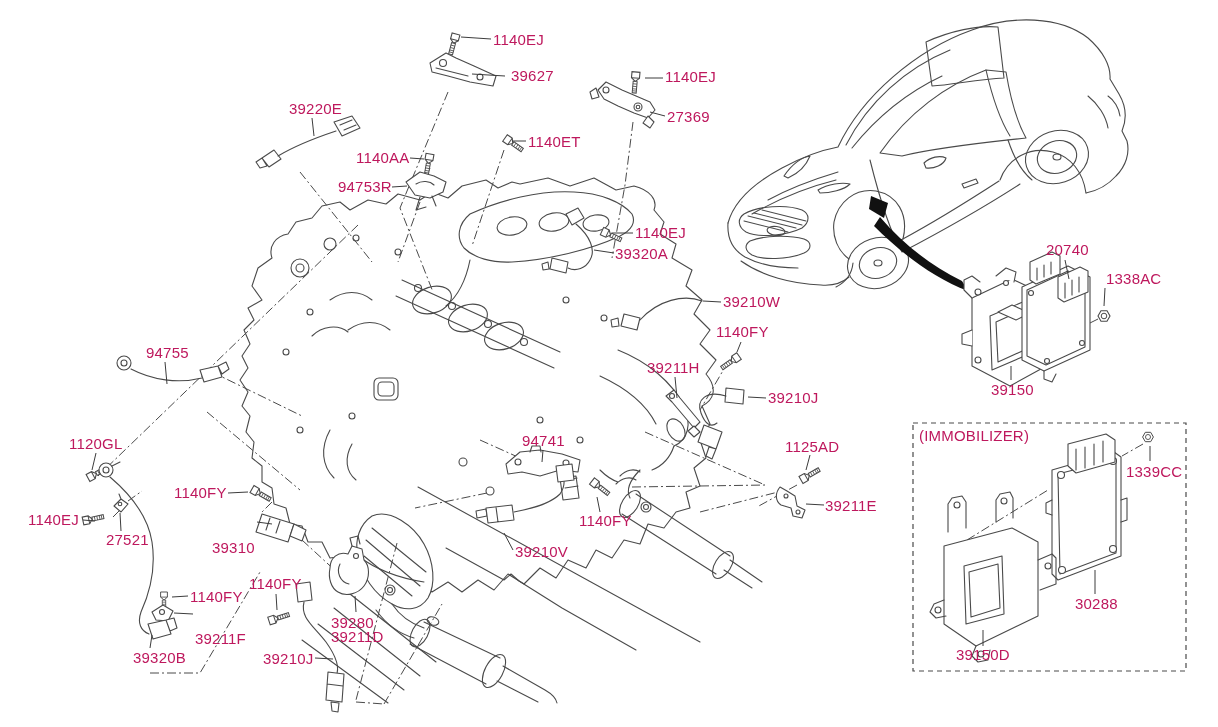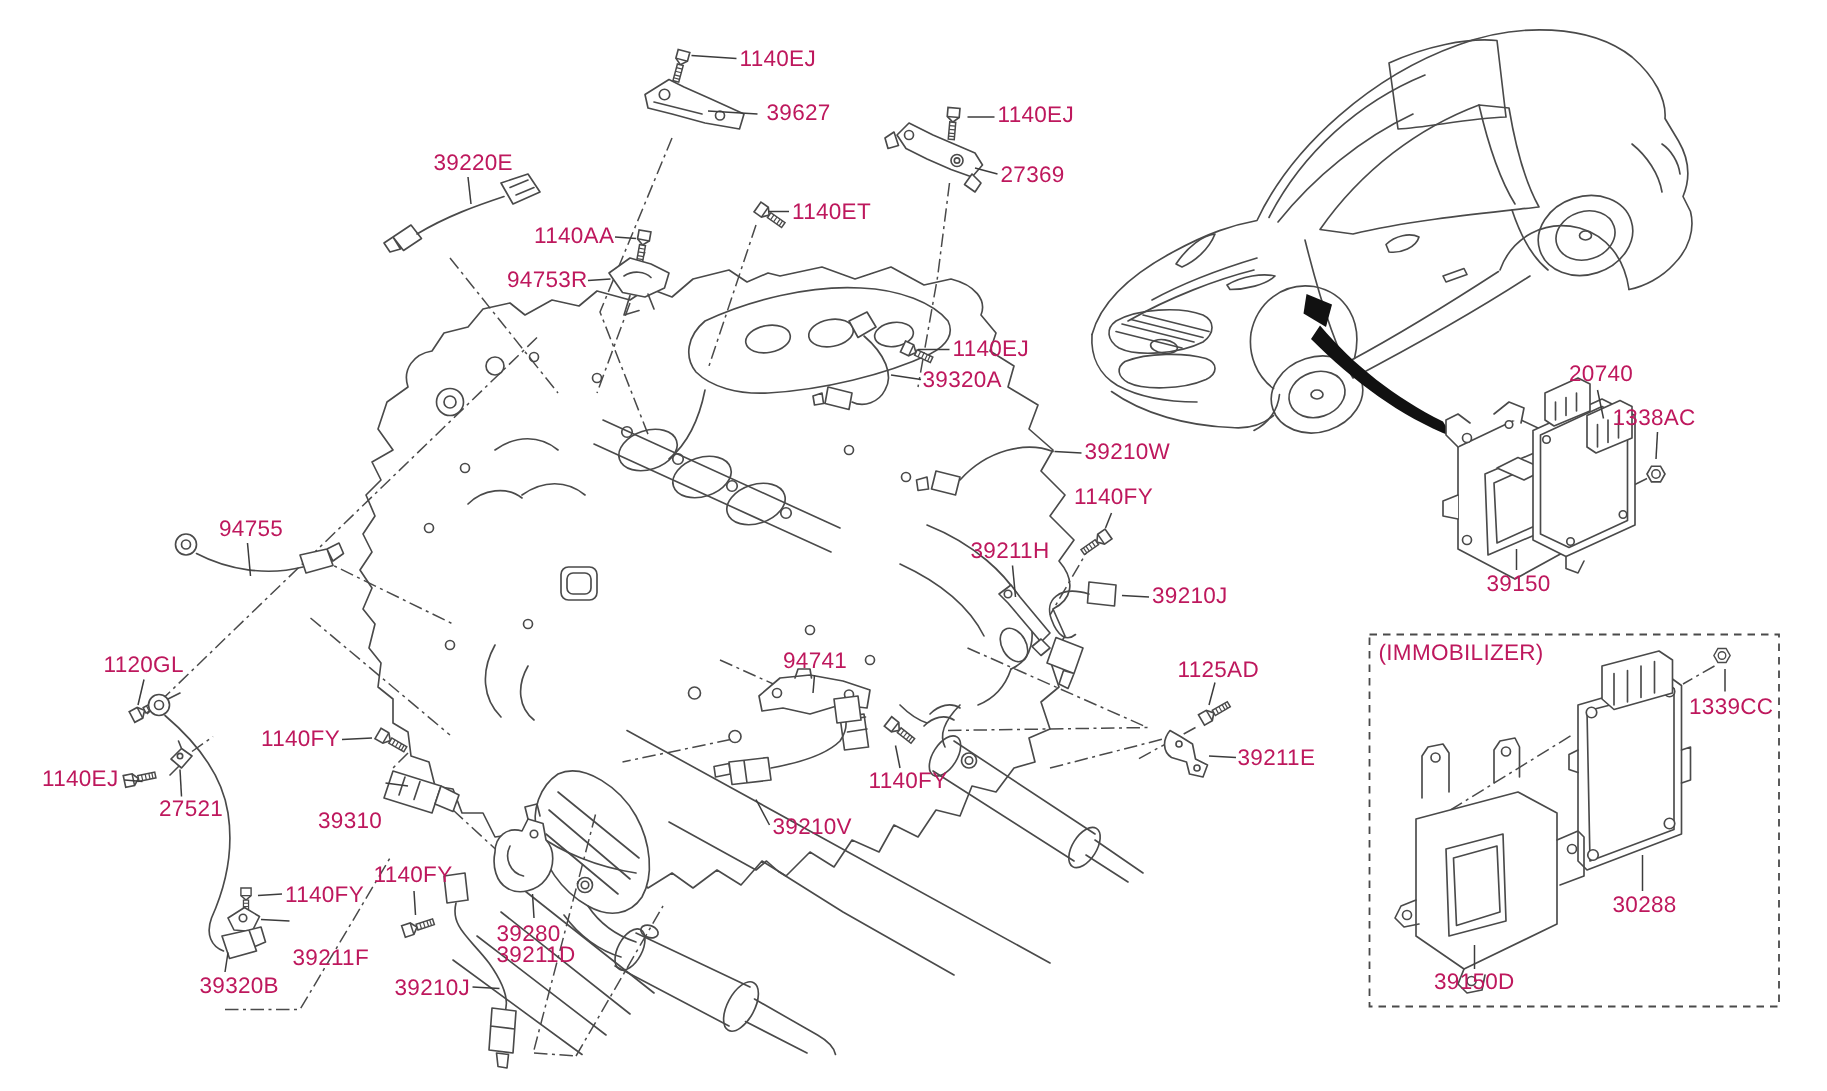--- a/index.html
+++ b/index.html
@@ -427,20 +427,20 @@
       <span class="part-label" style="left: 579px; top: 512px;">1140FY</span>
       <span class="part-label" style="left: 515px; top: 543px;">39210V</span>
       <span class="part-label" style="left: 190px; top: 588px;">1140FY</span>
       <span class="part-label" style="left: 195px; top: 630px;">39211F</span>
       <span class="part-label" style="left: 249px; top: 575px;">1140FY</span>
       <span class="part-label" style="left: 331px; top: 614px;">39280</span>
       <span class="part-label" style="left: 331px; top: 628px;">39211D</span>
       <span class="part-label" style="left: 133px; top: 649px;">39320B</span>
       <span class="part-label" style="left: 263px; top: 650px;">39210J</span>
       <span class="part-label" style="left: 1046px; top: 241px;">20740</span>
-      <span class="part-label" style="left: 1075px; top: 270px;">1338AC</span>
+      <span class="part-label" style="left: 1106px; top: 270px;">1338AC</span>
       <span class="part-label" style="left: 991px; top: 381px;">39150</span>
       <span class="part-label" style="left: 919px; top: 427px;">(IMMOBILIZER)</span>
       <span class="part-label" style="left: 1126px; top: 463px;">1339CC</span>
       <span class="part-label" style="left: 1075px; top: 595px;">30288</span>
       <span class="part-label" style="left: 956px; top: 646px;">39150D</span>
     </div>
 </div>
 
 </body></html>

